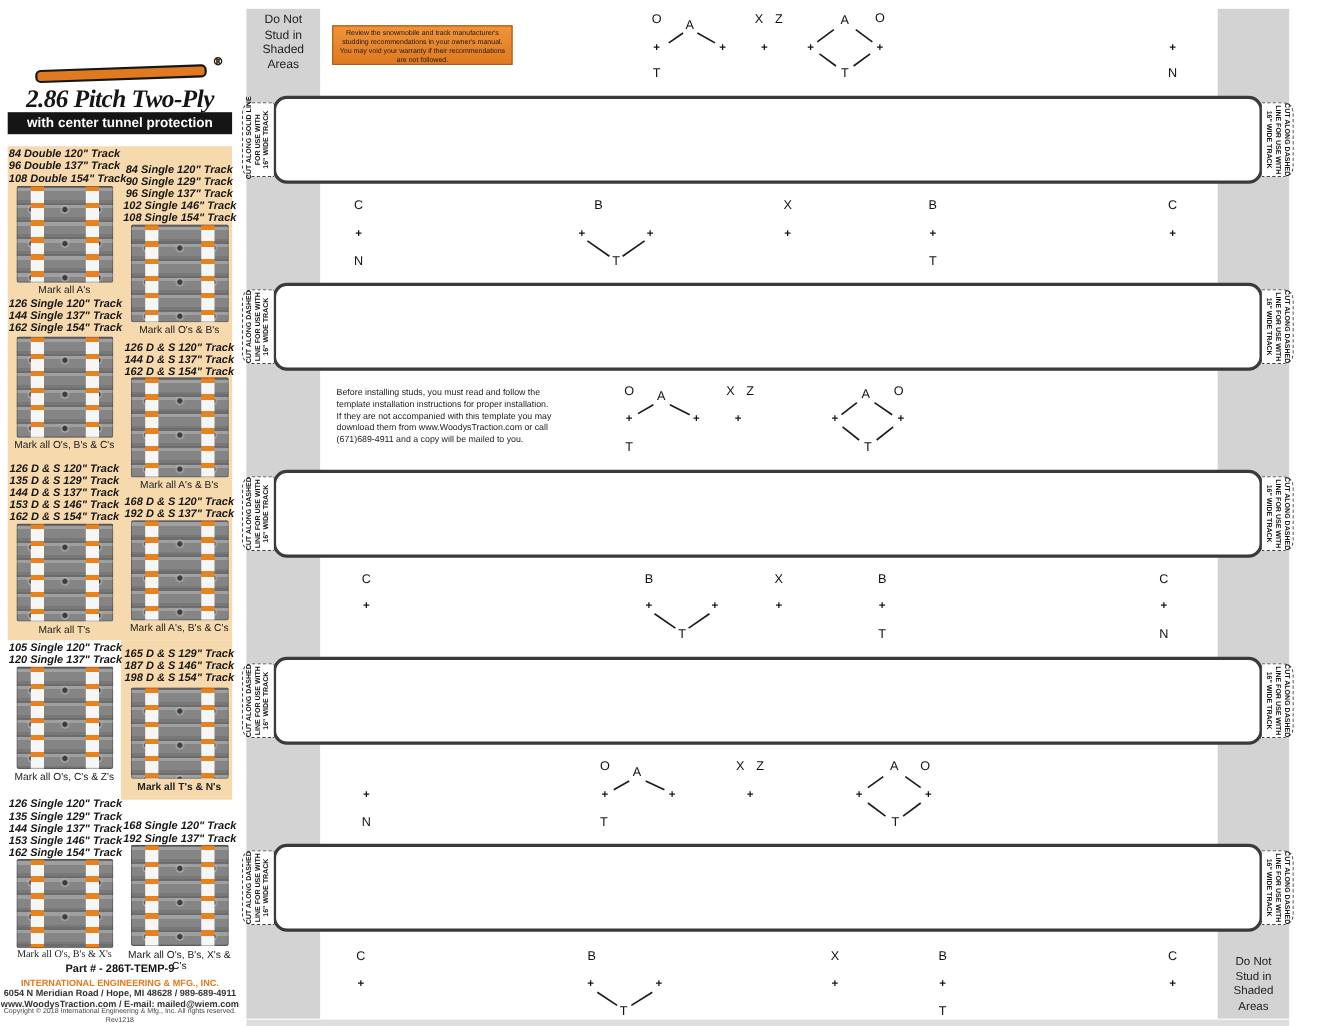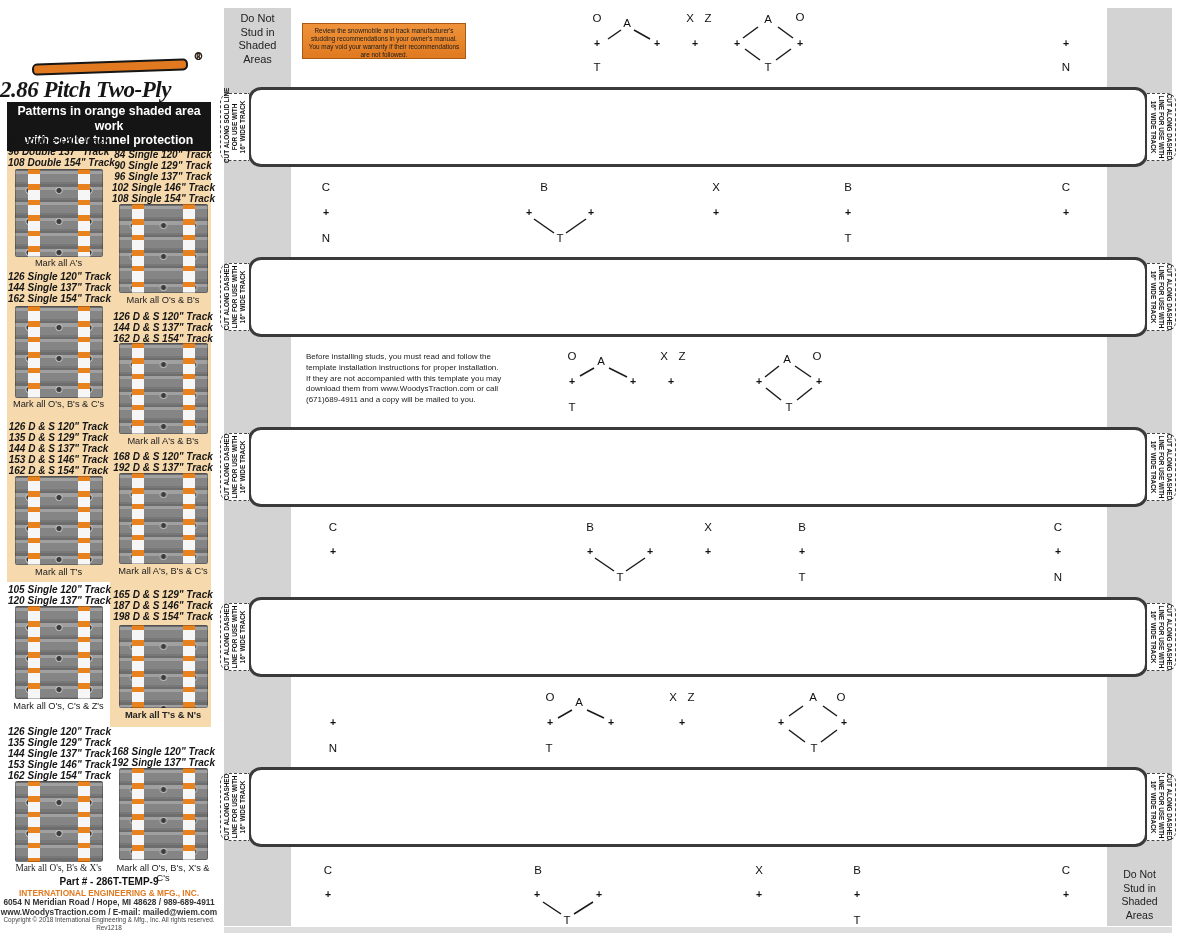--- a/index.html
+++ b/index.html
@@ -9,21 +9,21 @@
   
   .sidebar{position:absolute;left:0;top:0;width:218px;height:933px;background:#fff;}
   .shade{position:absolute;background:#f6d9ad;}
   .logo{position:absolute;left:8px;top:4px;width:202px;height:72px;}
   .logo-word{position:absolute;left:10px;top:-4px;font:italic bold 46px "DejaVu Sans",sans-serif;
              letter-spacing:-3px;color:#e0791f;-webkit-text-stroke:1.8px #161616;}
   .logo-reg{position:absolute;right:8px;bottom:14px;font-size:10px;font-weight:bold;color:#e0791f;
             -webkit-text-stroke:0.6px #161616;}
   .logo-swoosh{position:absolute;left:24px;bottom:3px;width:152px;height:8px;background:#e0791f;
                border:2px solid #161616;border-radius:5px;transform:rotate(-2deg);}
-  .ptitle{position:absolute;left:0;top:77px;width:218px;
+  .ptitle{position:absolute;left:0;top:77px;width:218px;text-align:center;
           font:italic bold 23px "Liberation Serif",serif;letter-spacing:-0.5px;color:#151515;}
   .banner{position:absolute;left:7px;top:102px;width:204px;background:#151515;color:#fff;
           text-align:center;font-size:12.3px;font-weight:bold;line-height:14.5px;padding:2px 0 3px;}
   .tlist{position:absolute;text-align:center;font:italic bold 10px/11px "Liberation Sans",sans-serif;color:#151515;}
   .tlist div{white-space:nowrap;}
   .caption{position:absolute;text-align:center;font-size:9.3px;color:#222;}
   .track{position:absolute;background-color:#8e8e8e;
     background-image:
       repeating-linear-gradient(180deg,#e8821f 0 5px,#f6f6f6 5px 15.5px),
       repeating-linear-gradient(180deg,#e8821f 0 5px,#f6f6f6 5px 15.5px),
@@ -70,21 +70,20 @@
   <div class="sidebar">
     <div class="shade" style="left:7px;top:133px;width:204px;height:449px;"></div>
     <div class="shade" style="left:110px;top:582px;width:101px;height:145px;"></div>
 
     <div class="logo">
       <span class="logo-reg">®</span>
       <div class="logo-swoosh"></div>
     </div>
     <div class="ptitle">2.86 Pitch Two-Ply</div>
     <div class="banner">
-      <div>Patterns in orange shaded area work</div>
       <div>with center tunnel protection</div>
     </div>
 
     <div class="tlist" style="left:8px;top:135px;width:101px;">
       <div>84 Double 120" Track</div>
       <div>96 Double 137" Track</div>
       <div>108 Double 154" Track</div>
     </div>
     <div class="track" style="left:15px;top:169px;width:88px;height:88px;"></div>
     <div class="caption" style="left:8px;top:258px;width:101px;">Mark all A's</div>

